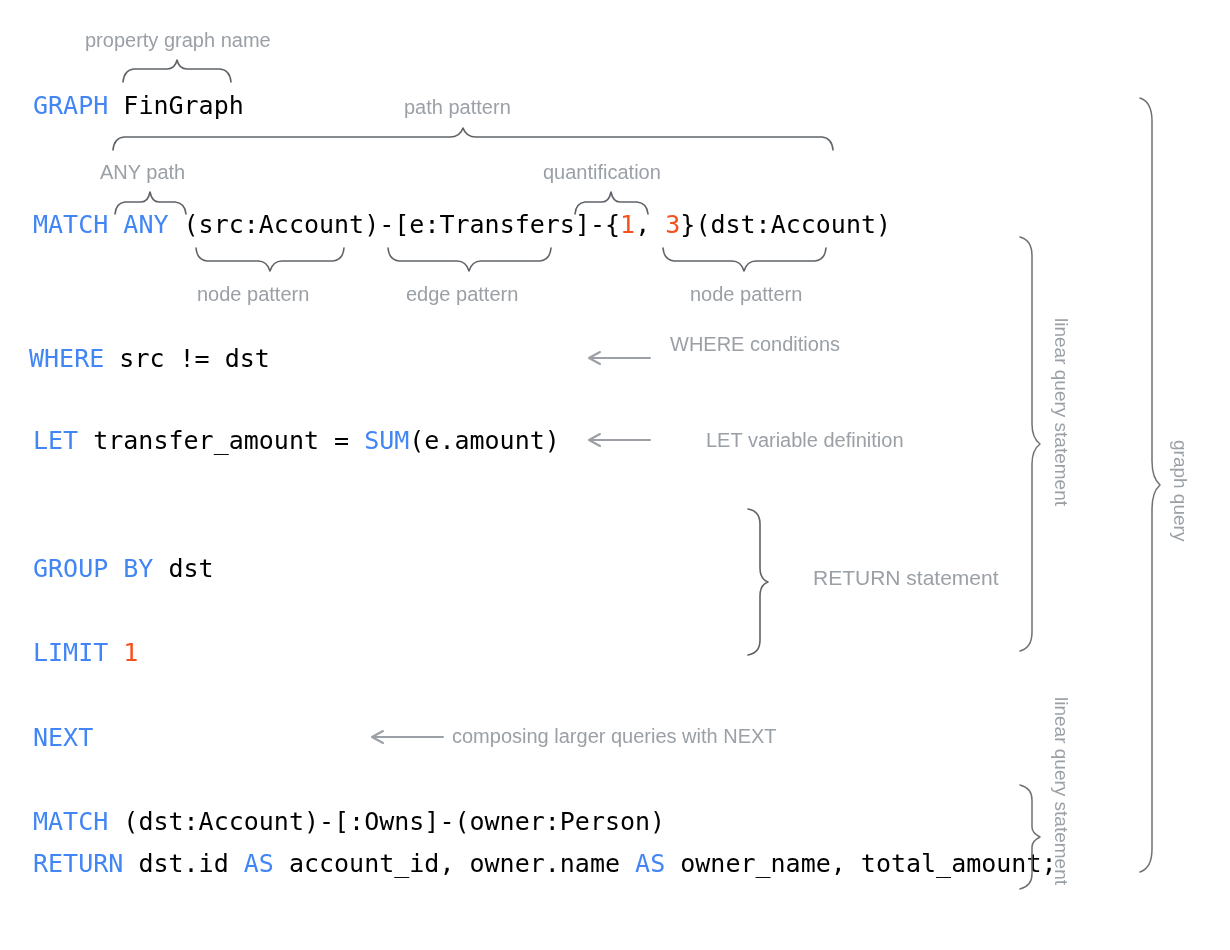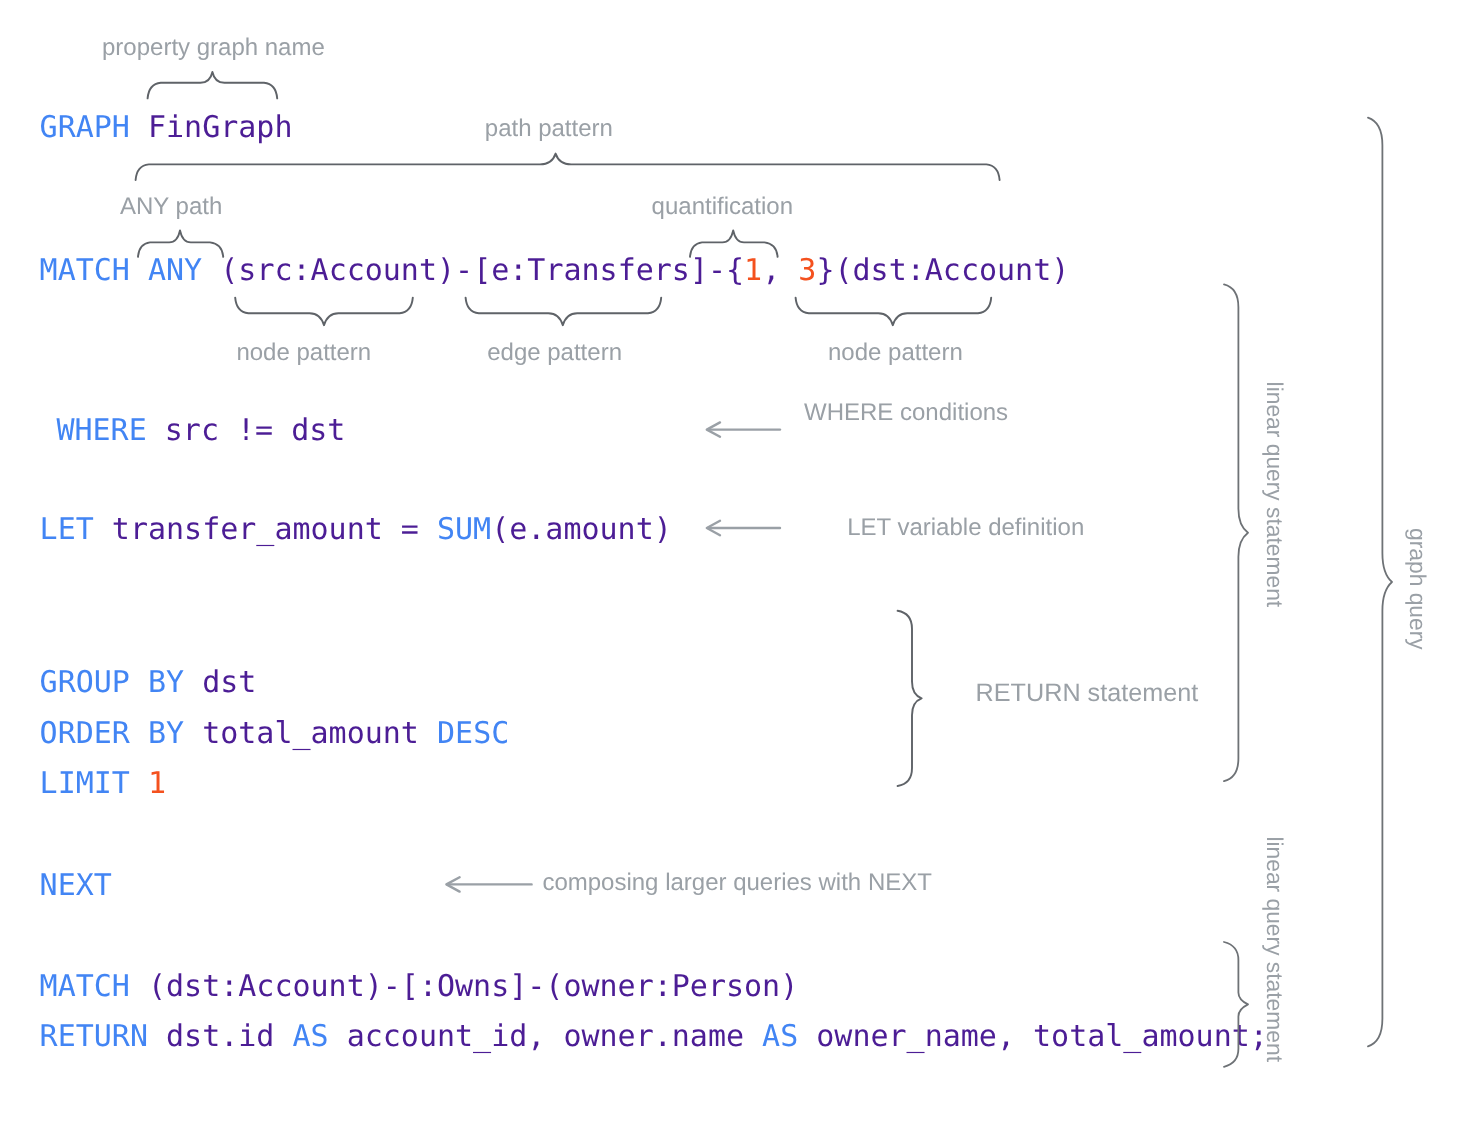--- a/index.html
+++ b/index.html
@@ -19,21 +19,21 @@
     position: absolute;
     font-family: "DejaVu Sans Mono", monospace;
     font-size: 25px;
     line-height: 34px;
     letter-spacing: 0px;
     color: #202124;
     white-space: pre;
   }
   .kw { color: #4285f4; }
   .num { color: #f4511e; }
-  .plain { color: #4c1d95; }
+  .plain { color: #000000; }
 
   .label {
     position: absolute;
     font-family: "Liberation Sans", sans-serif;
     font-size: 20px;
     color: #9aa0a6;
     white-space: nowrap;
     line-height: 24px;
   }
   .label-v {
@@ -121,40 +121,39 @@
   </svg>
 
   <svg class="deco" style="left:660px; top:246px; width:170px; height:28px;" viewBox="0 0 170 28">
     <path class="brace-path" d="M 3 2 Q 4 14 14 15 L 72 15 Q 81 15 84 25 Q 87 15 96 15 L 155 15 Q 165 14 166 2"></path>
   </svg>
 
   <div class="label" style="left:197px; top:282px;">node pattern</div>
   <div class="label" style="left:406px; top:282px;text-align:right;">edge pattern</div>
   <div class="label" style="left:690px; top:282px;">node pattern</div>
 
-  <div class="code" style="left:47px; top:342px;"><span class="kw">WHERE</span><span class="plain"> </span><span class="plain">src != dst</span></div>
+  <div class="code" style="left:29px; top:342px;"><span class="kw">WHERE</span><span class="plain"> </span><span class="plain">src != dst</span></div>
 
   <svg class="deco" style="left:586px; top:348px; width:66px; height:20px;" viewBox="0 0 66 20">
     <line class="arrow-line" x1="4" y1="10" x2="64" y2="10"></line>
     <path class="arrow-head" d="M 14 4 L 3 10 L 14 16"></path>
   </svg>
   <div class="label" style="left:670px; top:332px;">WHERE conditions</div>
 
   <div class="code" style="left:33px; top:424px;"><span class="kw">LET</span><span class="plain"> </span><span class="plain">transfer_amount = </span><span class="kw">SUM</span><span class="plain">(e.amount)</span></div>
 
   <svg class="deco" style="left:586px; top:430px; width:66px; height:20px;" viewBox="0 0 66 20">
     <line class="arrow-line" x1="4" y1="10" x2="64" y2="10"></line>
     <path class="arrow-head" d="M 14 4 L 3 10 L 14 16"></path>
   </svg>
   <div class="label" style="left:670px; top:428px;margin-left:36px;">LET variable definition</div>
 
 
   <div class="code" style="left:33px; top:552px;"><span class="kw">GROUP BY</span><span class="plain"> </span><span class="plain">dst</span></div>
 
-  <div class="code" style="left:33px; top:594px;"><span class="kw">ORDER BY</span><span class="plain"> </span><span class="plain">total_amount</span><span class="plain"> </span><span class="kw">DESC</span></div>
 
   <div class="code" style="left:33px; top:636px;"><span class="kw">LIMIT</span><span class="plain"> </span><span class="num">1</span></div>
 
   <svg class="deco" style="left:740px; top:506px; width:30px; height:152px;" viewBox="0 0 30 152">
     <path class="brace-path" d="M 8 3 Q 20 5 20 18 L 20 62 Q 20 73 28 76 Q 20 79 20 90 L 20 134 Q 20 147 8 149"></path>
   </svg>
   <div class="label" style="left:813px; top:566px; font-size:21px;">RETURN statement</div>
 
   <div class="code" style="left:33px; top:721px;"><span class="kw">NEXT</span></div>
 

